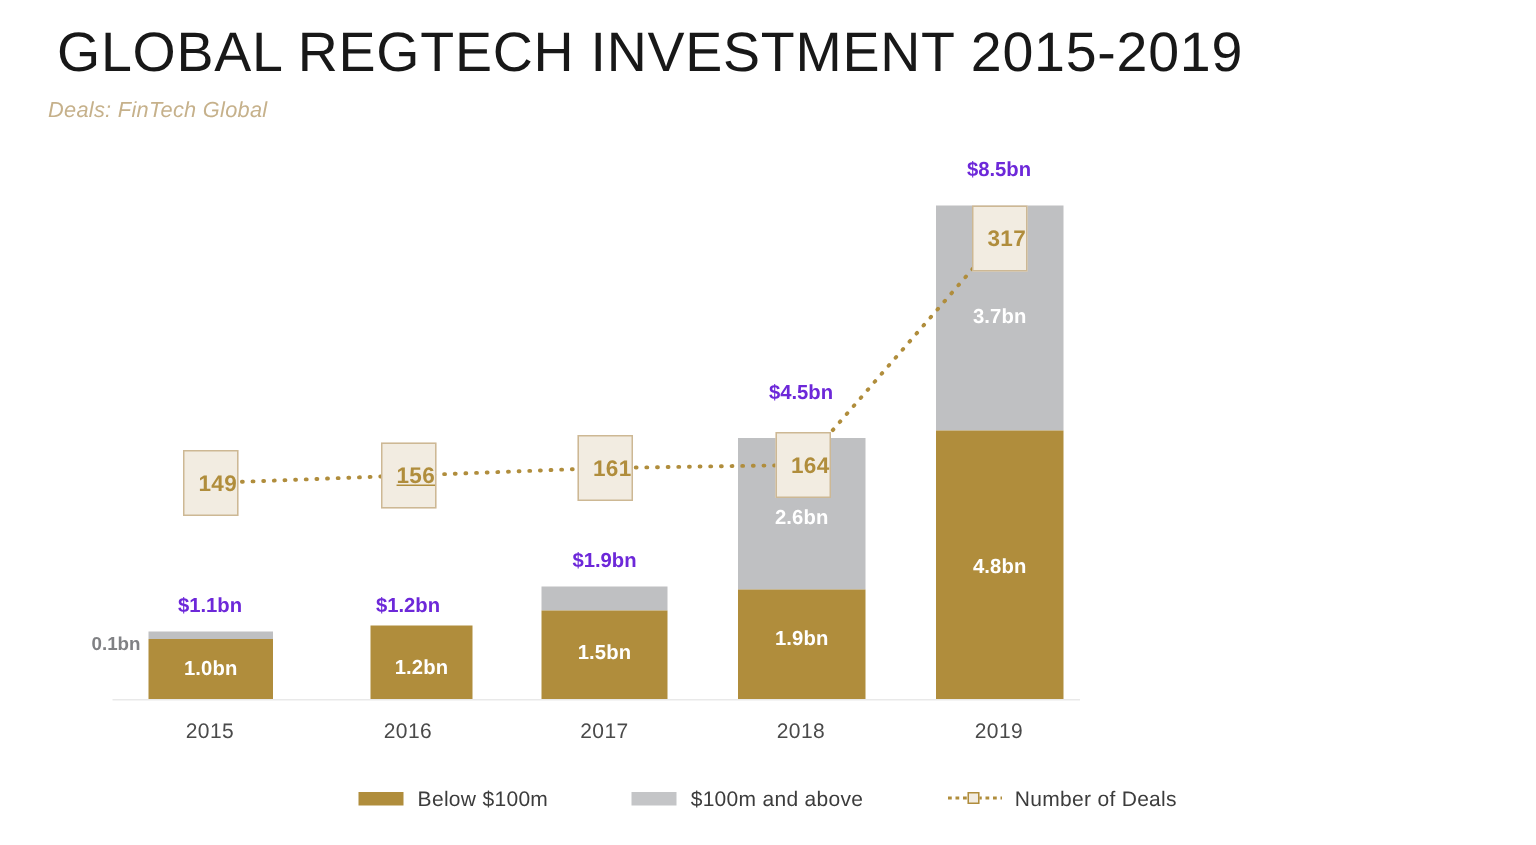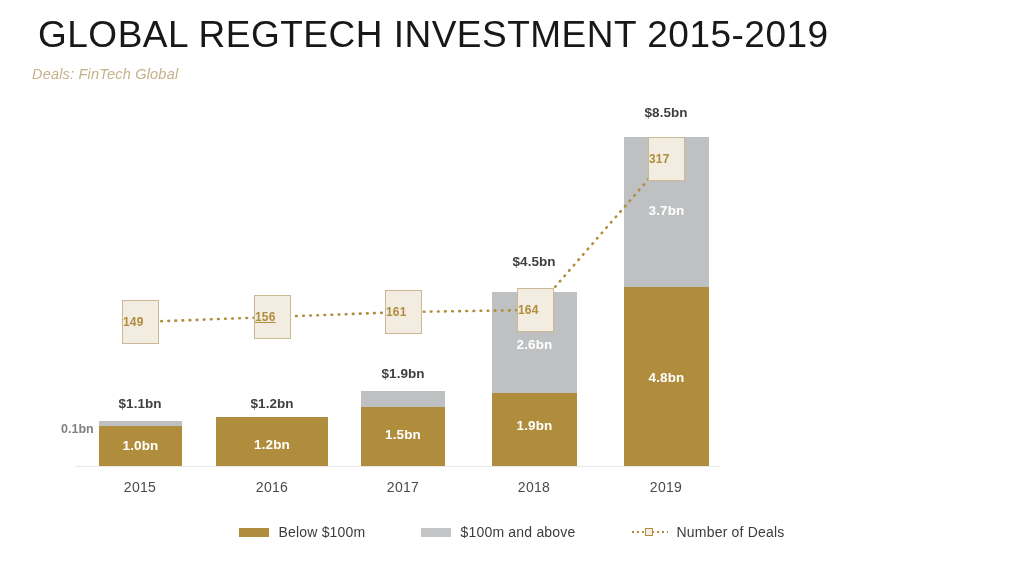--- a/index.html
+++ b/index.html
@@ -85,21 +85,21 @@
     letter-spacing: 0.1px;
     pointer-events: none;
   }
 
   .total-label {
     position: absolute;
     width: 140px;
     text-align: center;
     font-size: 13.5px;
     font-weight: bold;
-    color: #404040;
+    color: #6d28d9;
     white-space: nowrap;
   }
 
   .outside-label {
     position: absolute;
     font-size: 12.5px;
     font-weight: bold;
     color: #808184;
     white-space: nowrap;
   }
@@ -124,22 +124,22 @@
   }
   .deal-marker {
     position: absolute;
     width: 37px;
     height: 44px;
     box-sizing: border-box;
     background: #f2ece1;
     border: 1px solid #cdb894;
     display: flex;
     align-items: center;
-    justify-content: flex-start;
-    font-size: 12px;
+    justify-content: flex-end;
+    font-size: 15px;
     font-weight: bold;
     color: #b08d3c;
     letter-spacing: 0.2px;
   }
 
   
   .legend {
     position: absolute;
     left: 0;
     top: 524px;
@@ -205,21 +205,21 @@
 
     <div class="bar-group" style="left:99px; top:421px; width:83px; height:34px;">
       <div class="seg seg-gray" style="top:0px; height:5px;"></div>
       <div class="seg seg-gold" style="top:5px; height:40px;"></div>
       <div class="seg-label" style="top:17px;">1.0bn</div>
     </div>
     <div class="outside-label" style="left:61px; top:422px;">0.1bn</div>
     <div class="total-label" style="left:70px; top:396px;">$1.1bn</div>
     <div class="x-label" style="left:70px; top:479px;text-align:center;">2015</div>
 
-    <div class="bar-group" style="left:216px; top:417px; width:68px; height:49px;padding-left:44px;">
+    <div class="bar-group" style="left:247px; top:417px; width:68px; height:49px;">
       <div class="seg seg-gold" style="top:0px; height:49px;"></div>
       <div class="seg-label" style="top:20px;">1.2bn</div>
     </div>
     <div class="total-label" style="left:202px; top:396px;">$1.2bn</div>
     <div class="x-label" style="left:202px; top:479px;">2016</div>
 
     <div class="bar-group" style="left:361px; top:391px; width:84px; height:75px;">
       <div class="seg seg-gray" style="top:0px; height:16px;"></div>
       <div class="seg seg-gold" style="top:16px; height:59px;"></div>
       <div class="seg-label" style="top:36px;">1.5bn</div>

